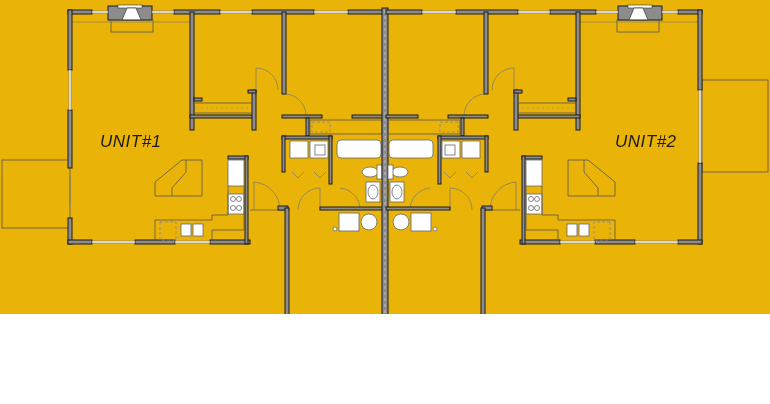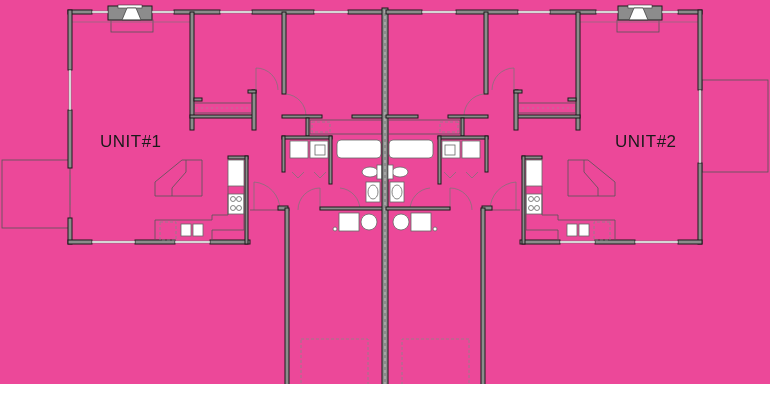--- a/index.html
+++ b/index.html
@@ -1,16 +1,16 @@
 <!DOCTYPE html>
 <html><head>
 <meta charset="utf-8">
 <style>
   html, body { margin: 0; padding: 0; background: #ffffff; }
-  #stage { position: relative; width: 770px; height: 384px; overflow: hidden; background: #ec4899; }
+  #stage { position: relative; width: 770px; height: 314px; overflow: hidden; background: #eab308; font-style: italic; }
   svg { position: absolute; left: 0; top: 0; }
   .wall { fill: #8c8c8c; stroke: #1a1a1a; stroke-width: 1; }
   .thin { fill: none; stroke: #555; stroke-width: 0.8; }
   .fix { fill: #fff; stroke: #666; stroke-width: 0.8; }
   .dash { fill: none; stroke: #888; stroke-width: 0.8; stroke-dasharray: 3 2; }
   .win { fill: #fff; stroke: #777; stroke-width: 0.6; }
   .door { fill: none; stroke: #777; stroke-width: 0.7; }
   .label { position: absolute; font-family: "Liberation Sans", sans-serif; font-size: 17px; color: #1a1a1a; letter-spacing: 0.5px; }
 </style>
 </head>

